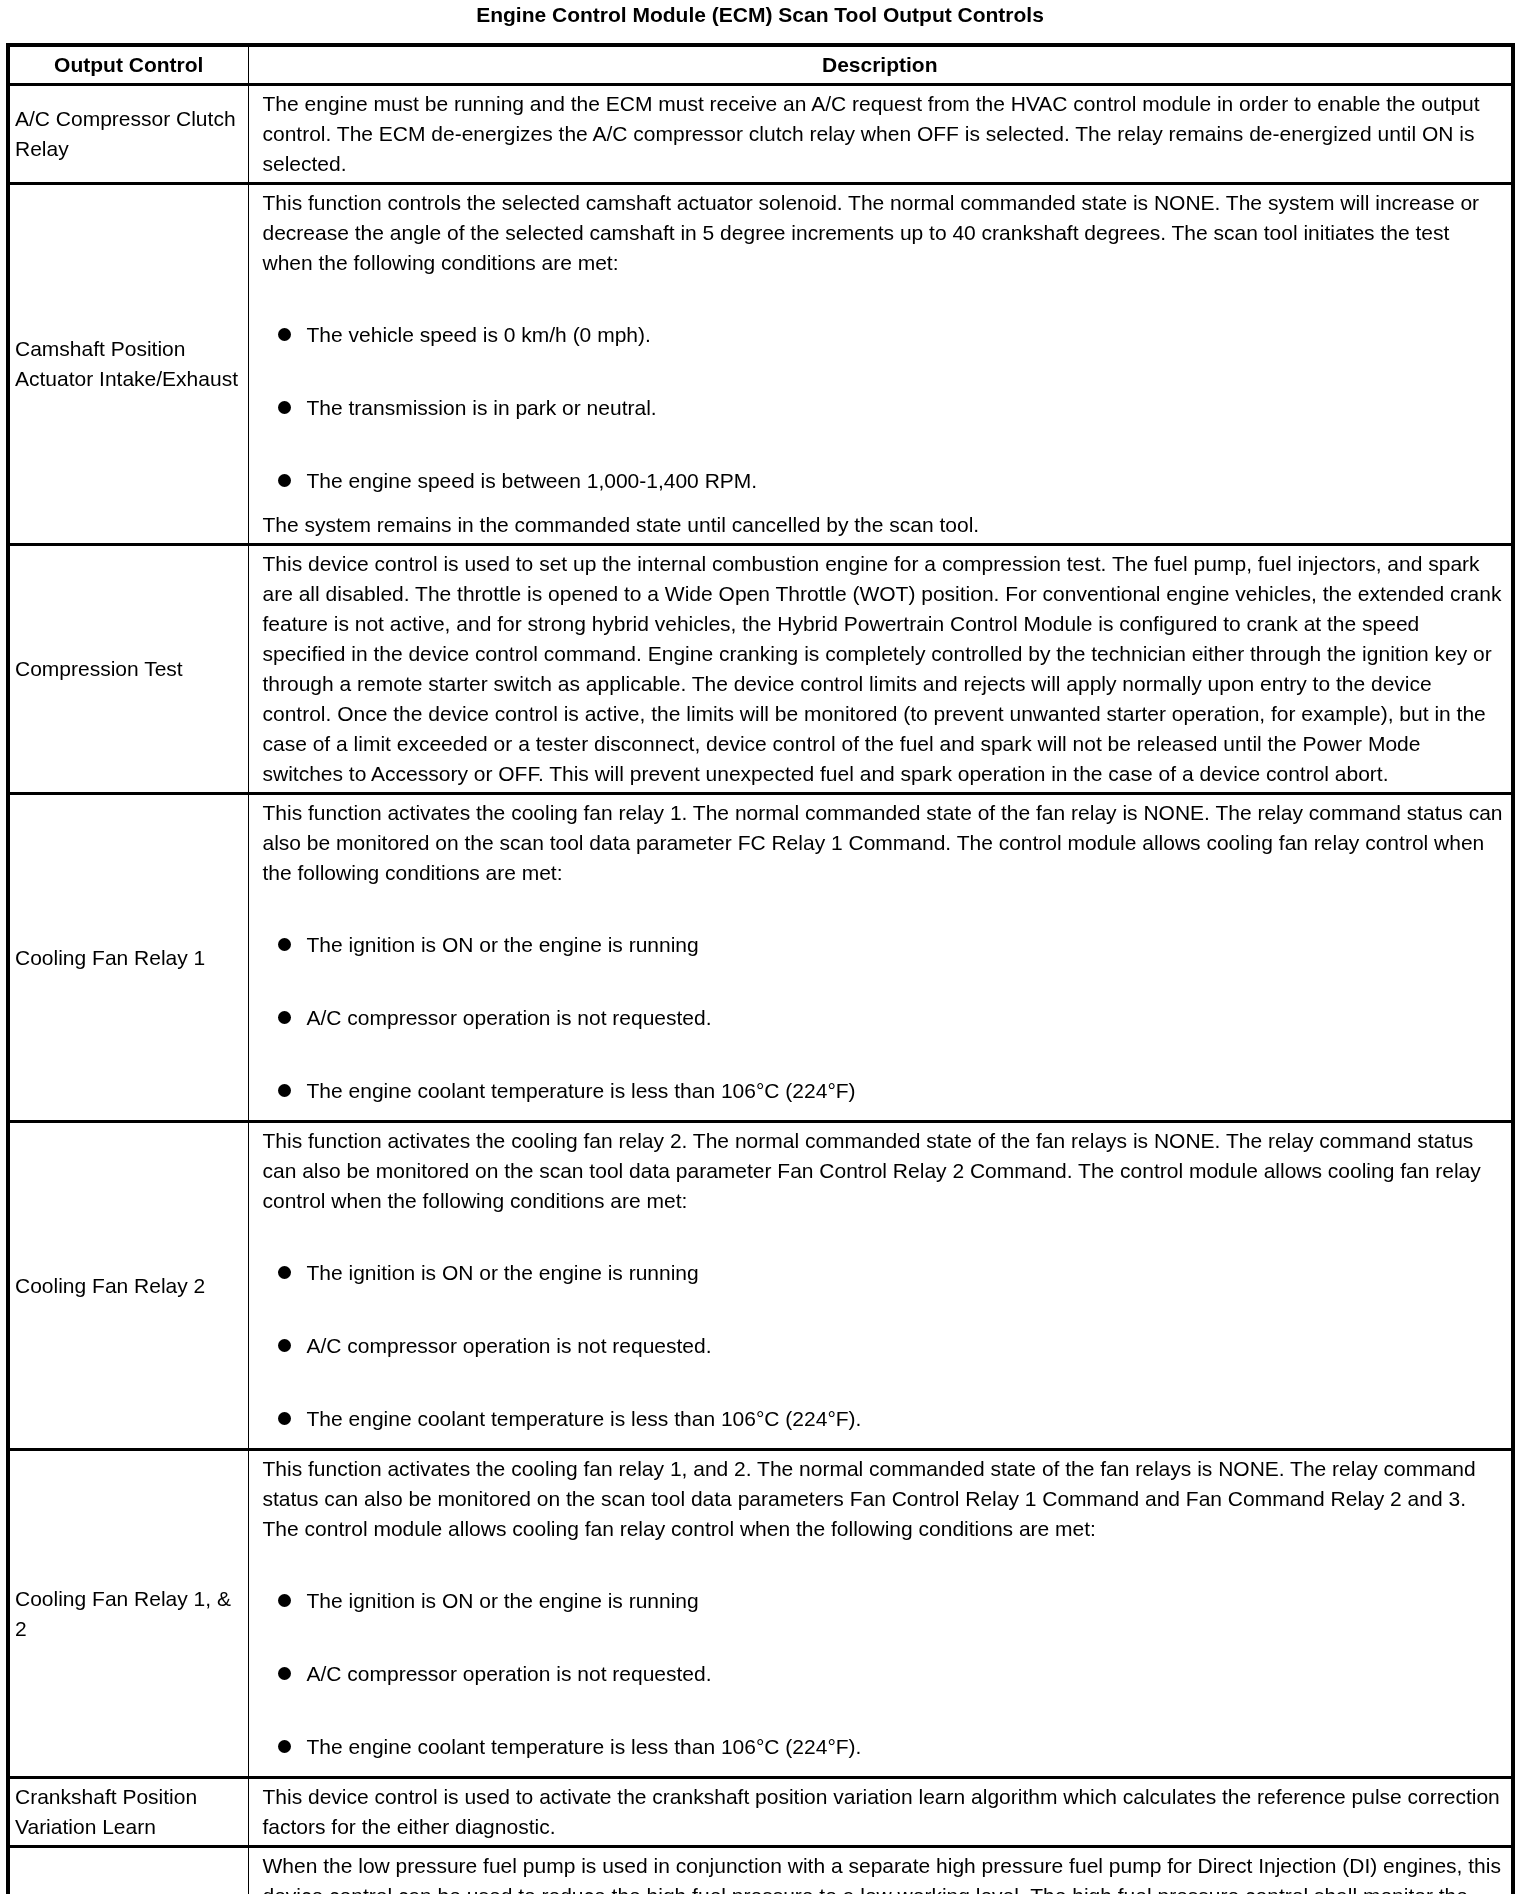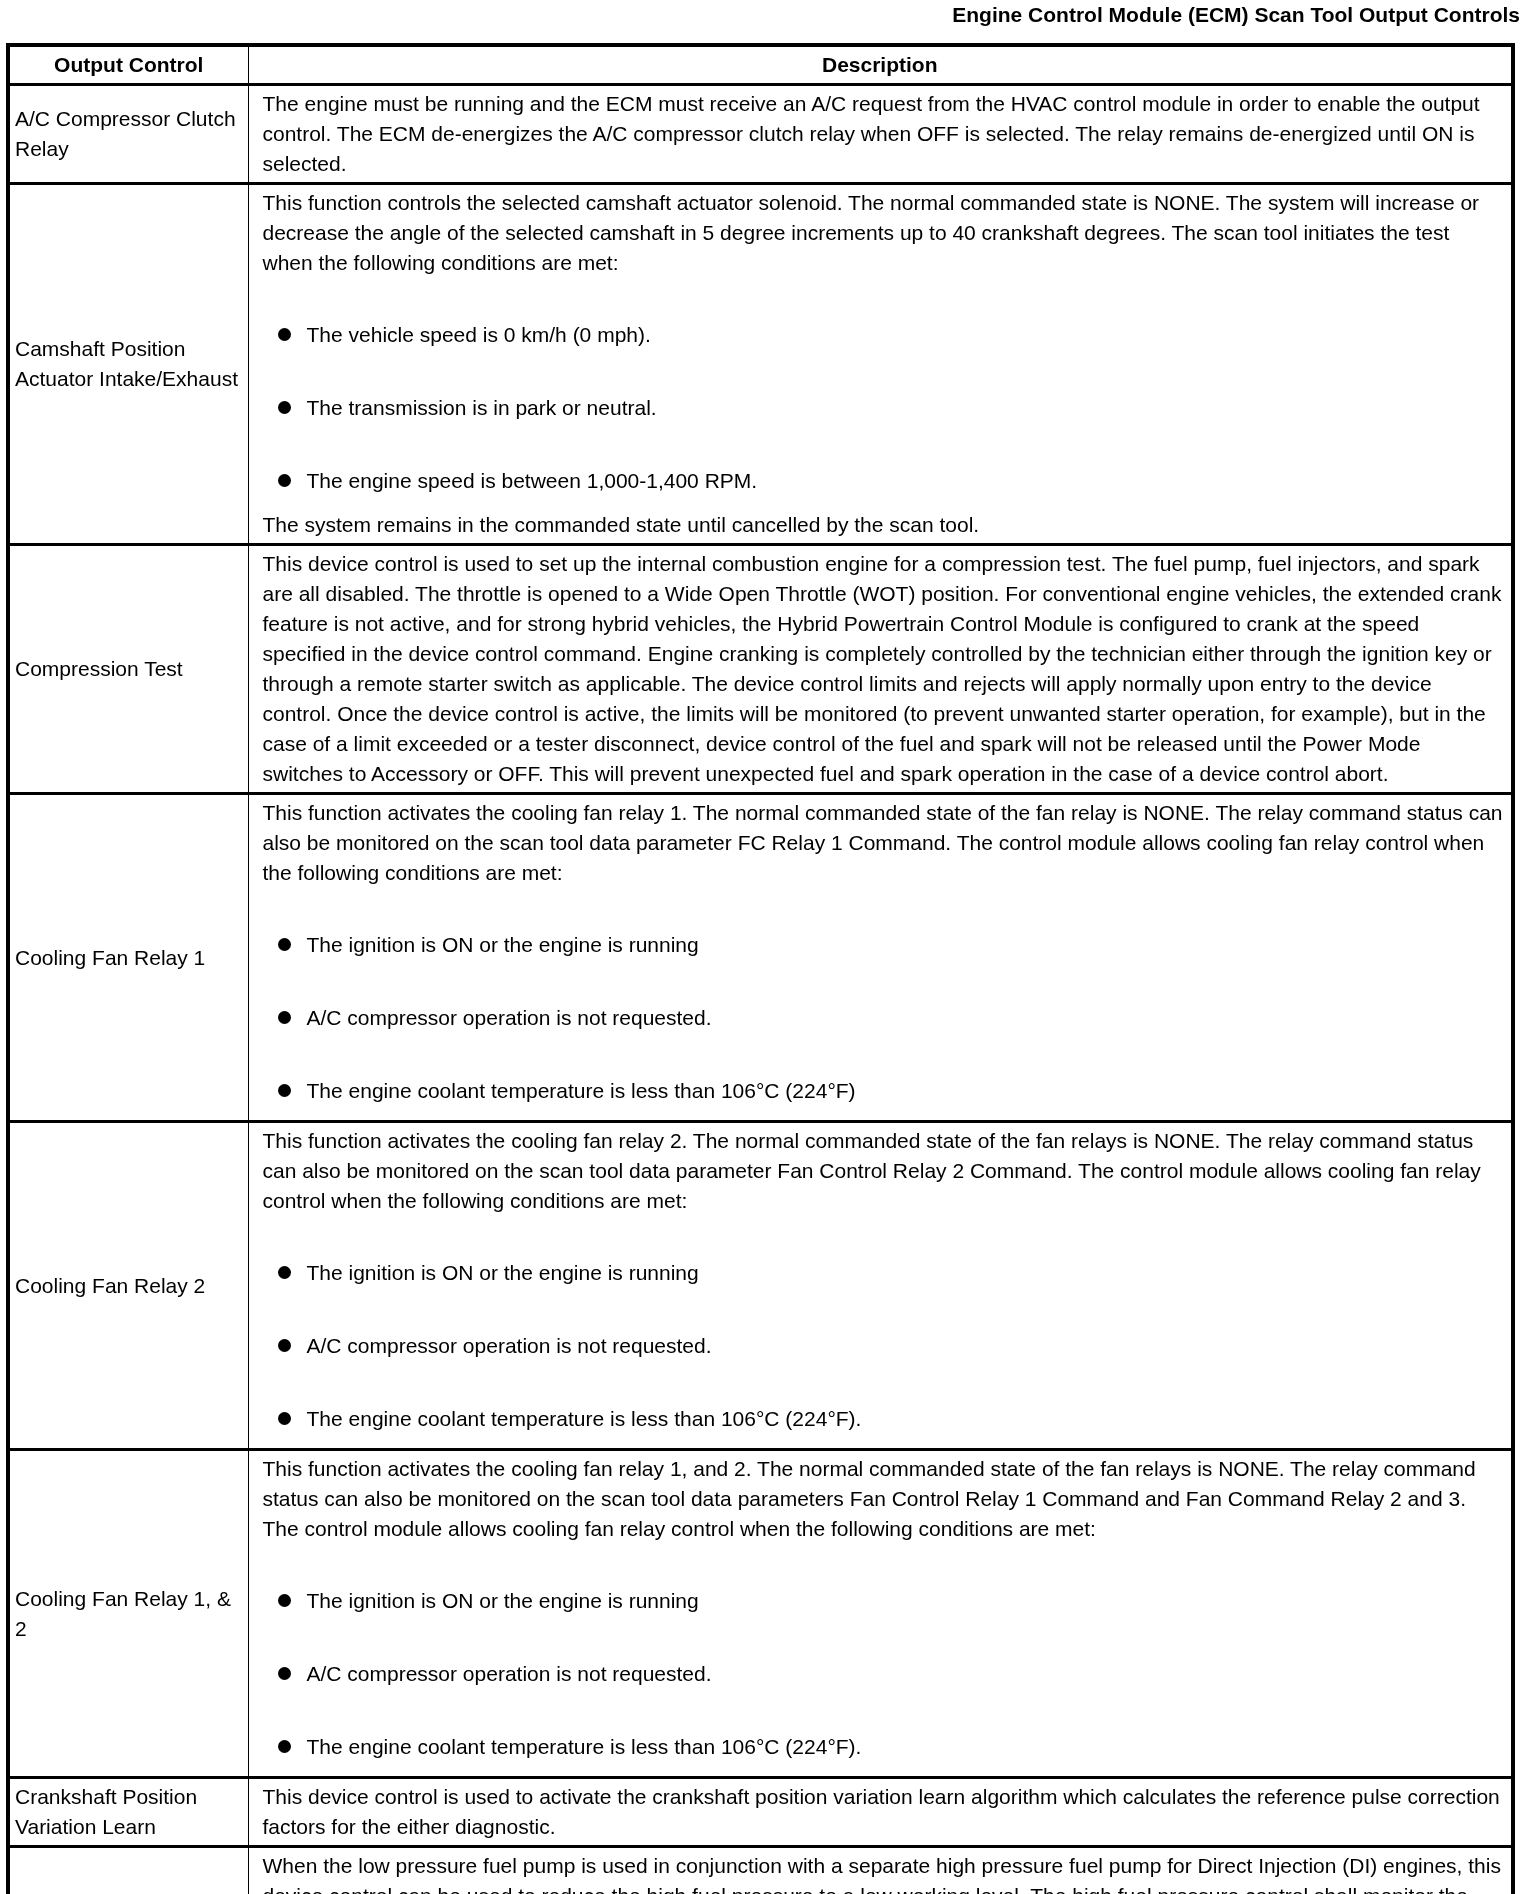--- a/index.html
+++ b/index.html
@@ -8,21 +8,21 @@
     height: 1894px;
     position: relative;
     font-family: "Liberation Sans", sans-serif;
     color: #000000;
     overflow: hidden;
   }
   .doc-title {
     position: absolute;
     left: 0; right: 0; top: 0;
     height: 30px;
-    text-align: right;
+    text-align: center;
     font-weight: bold;
     font-size: 21px;
     line-height: 30px;
   }
   table.ecm {
     position: absolute;
     left: 6px;
     top: 43px;
     width: 1509px;
     border-collapse: collapse;

